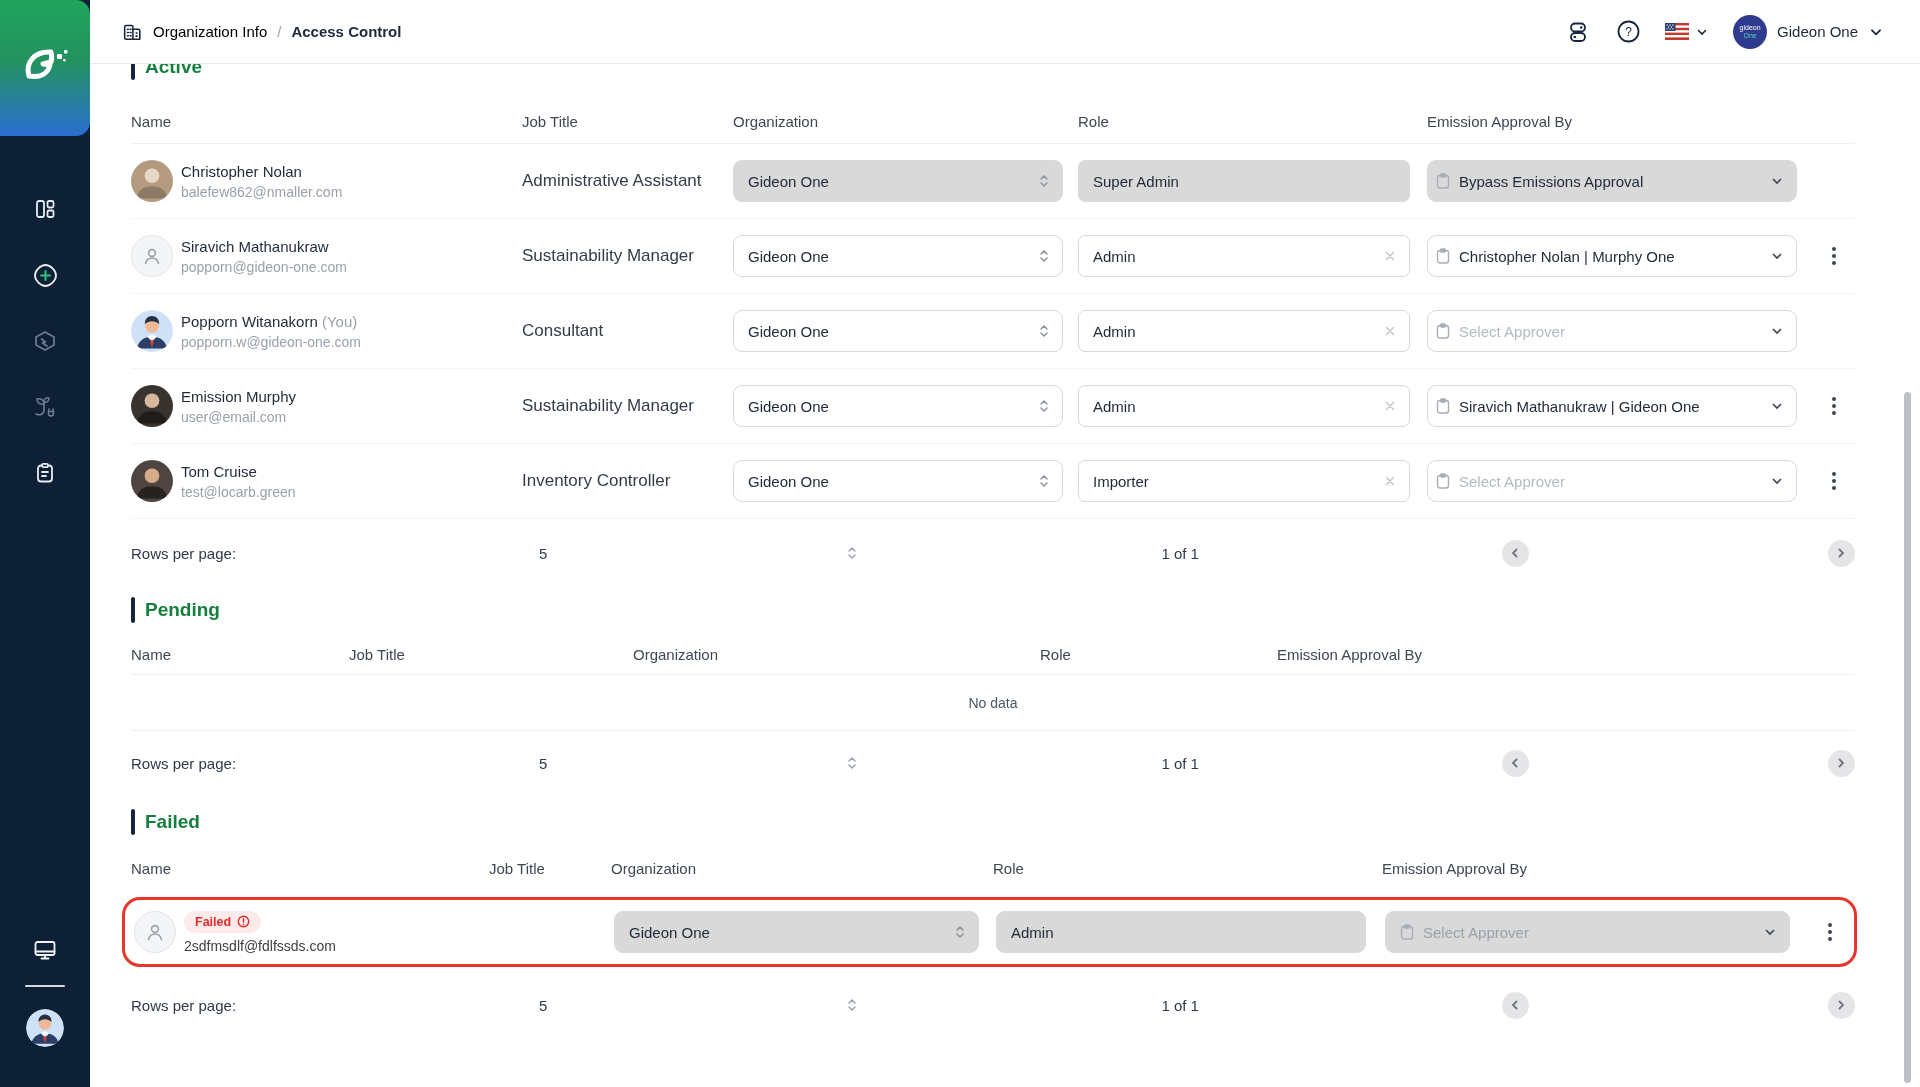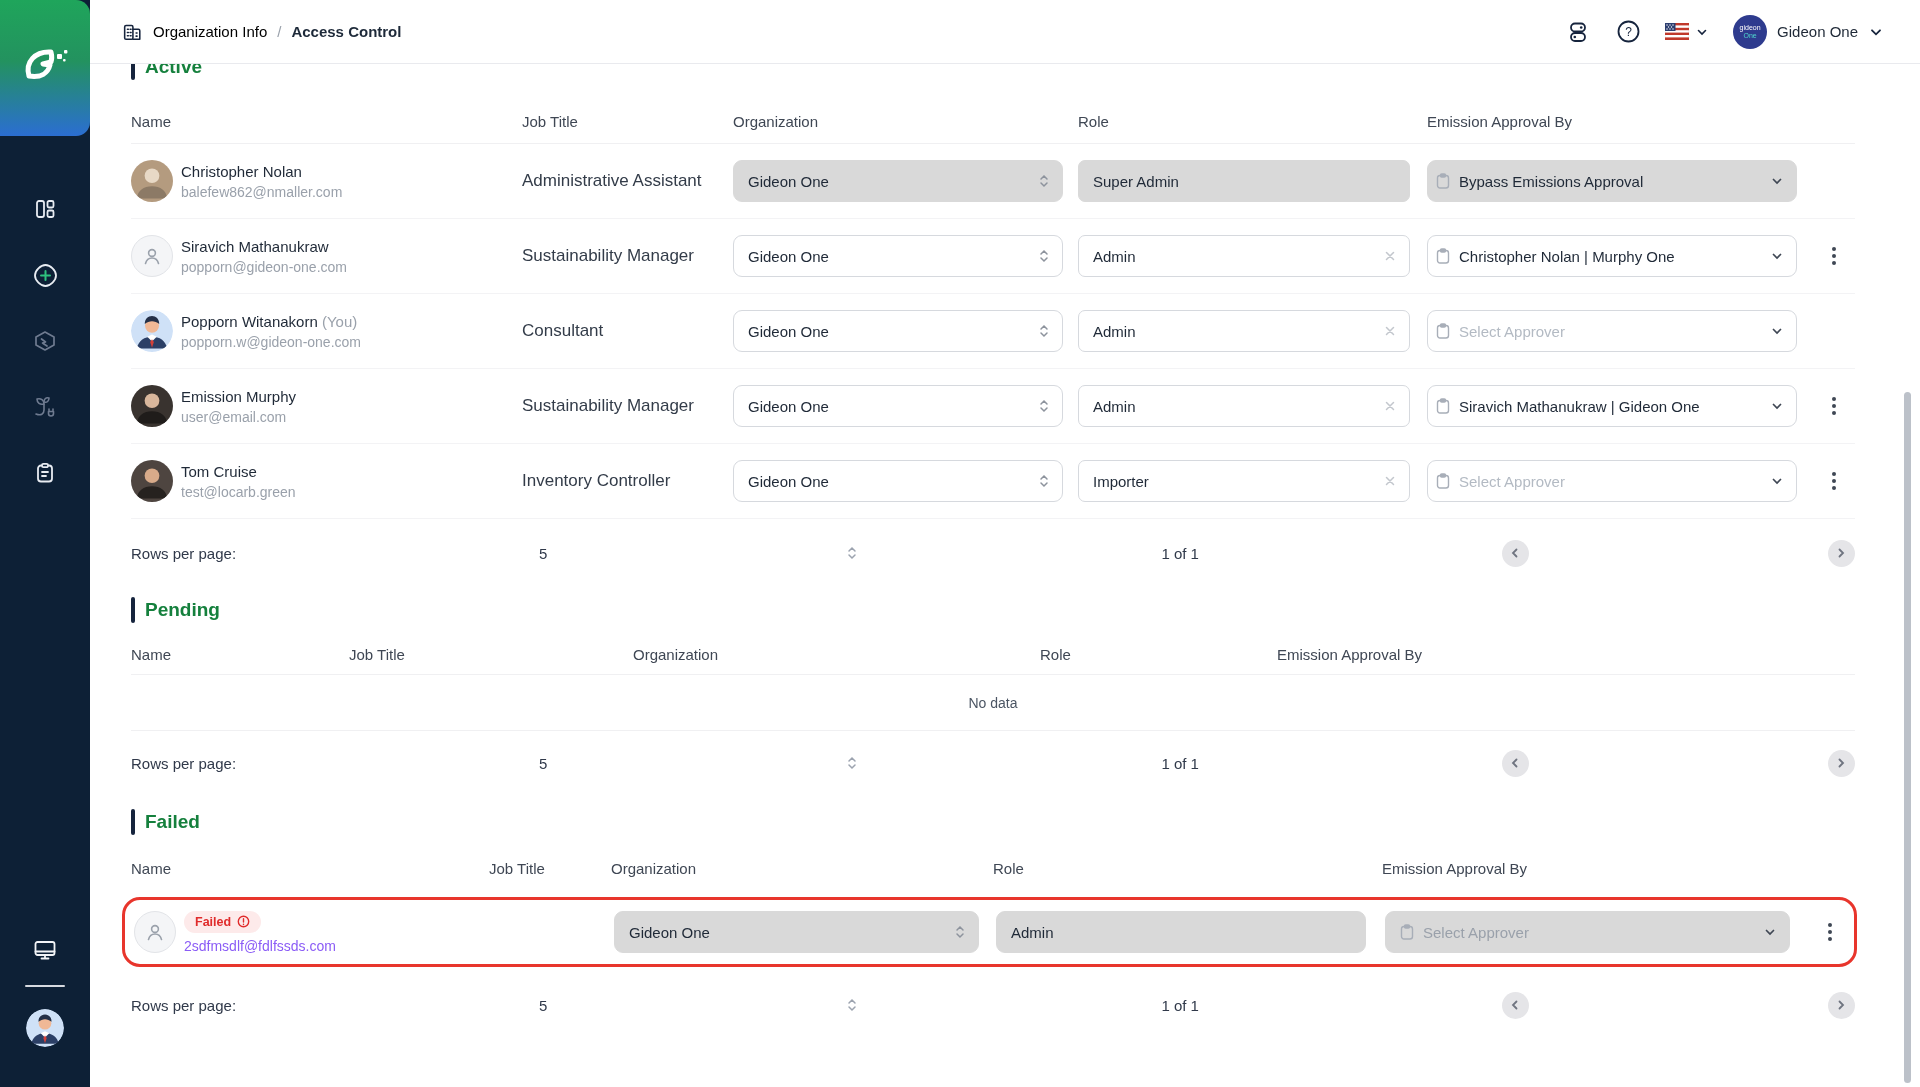--- a/index.html
+++ b/index.html
@@ -75,21 +75,21 @@
   .pagi .stepper { color:#9ca3af; display:flex; cursor:pointer; }
   .pagi .info { margin:0 4px; }
   .pg-btn { width:27px; height:27px; border-radius:50%; background:#e5e5e8; display:flex; align-items:center; justify-content:center; color:#6f7480; cursor:pointer; border:none; }
 
   
   .empty-row { height:56px; display:flex; align-items:center; justify-content:center; font-size:14px; color:#4b5563; border-bottom:1px solid #f0f0f2; }
 
   
   .failed-box { margin-top:10px; margin-left:-9px; margin-right:-2px; padding-left:9px; height:70px; border:3px solid #e8352c; border-radius:18px; display:grid; align-items:center; }
   .badge-failed { display:inline-flex; align-items:center; gap:6px; background:#fdeaea; color:#e02b2b; font-size:12.5px; font-weight:700; border-radius:11px; padding:4px 11px; }
-  .fail-email { font-size:14px; color:#8b5cf6; margin-top:5px; }
+  .fail-email { font-size:14px; color:#404040; margin-top:5px; }
 
   .scroll-thumb { position:absolute; right:9px; top:392px; bottom:4px; width:7px; border-radius:4px; background:#bcc1c9; z-index:30; cursor:pointer; }
 
   .mt26 { margin-top:26px; } .mt28 { margin-top:28px; }
 </style>
 </head>
 <body>
 
 <div class="page">
 

